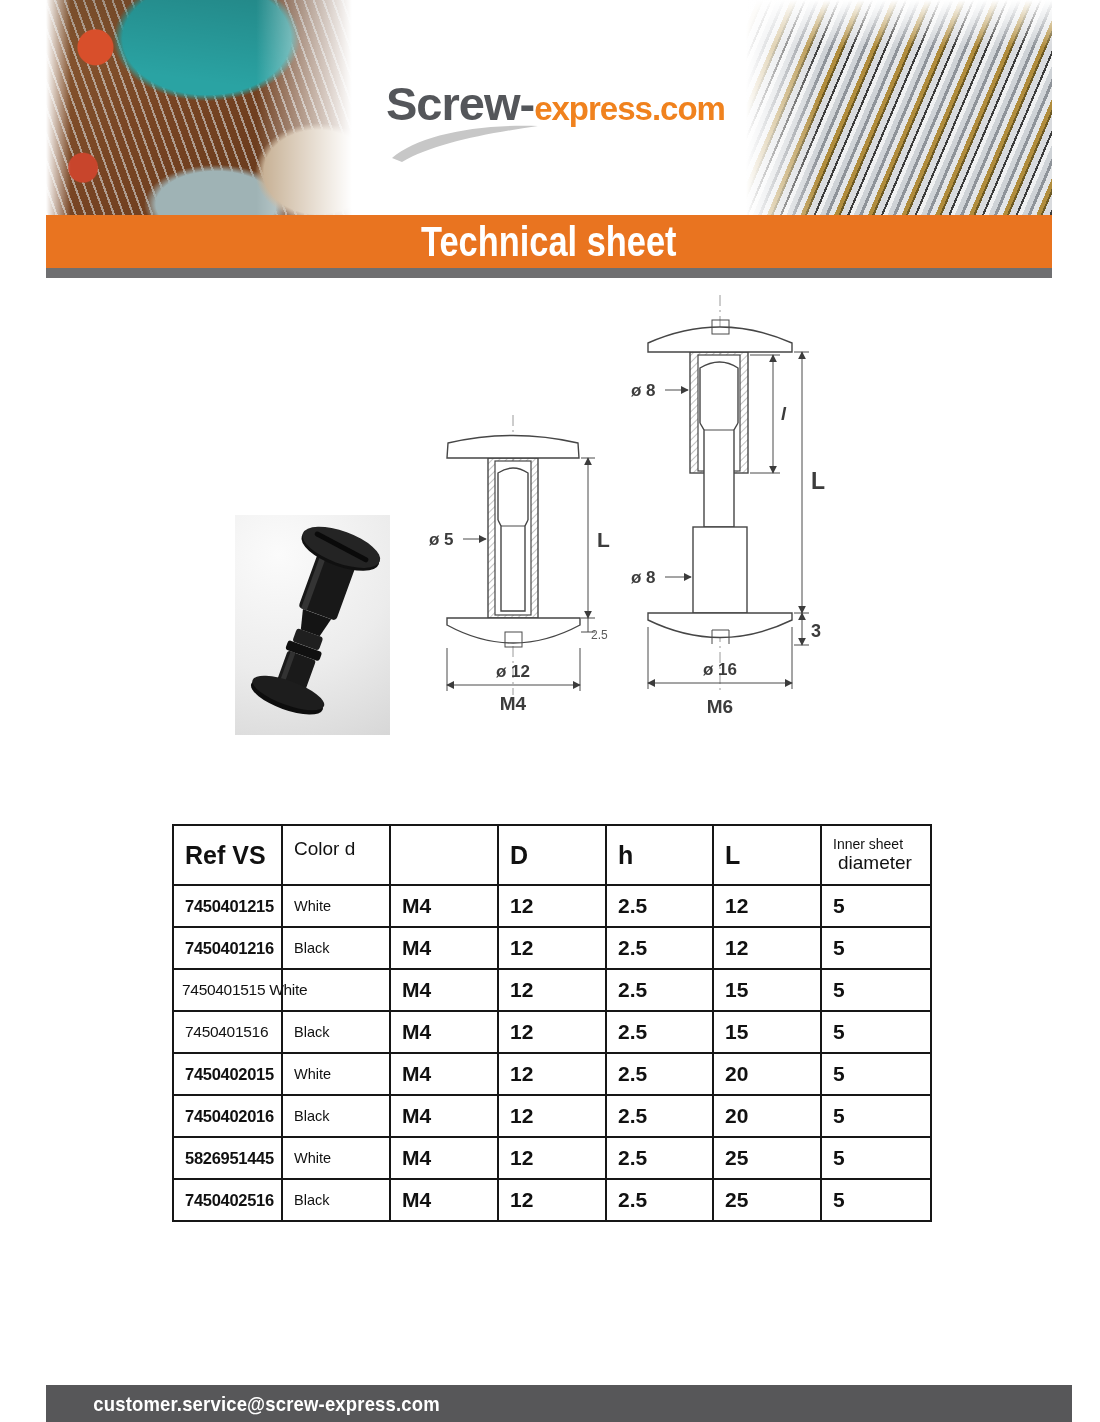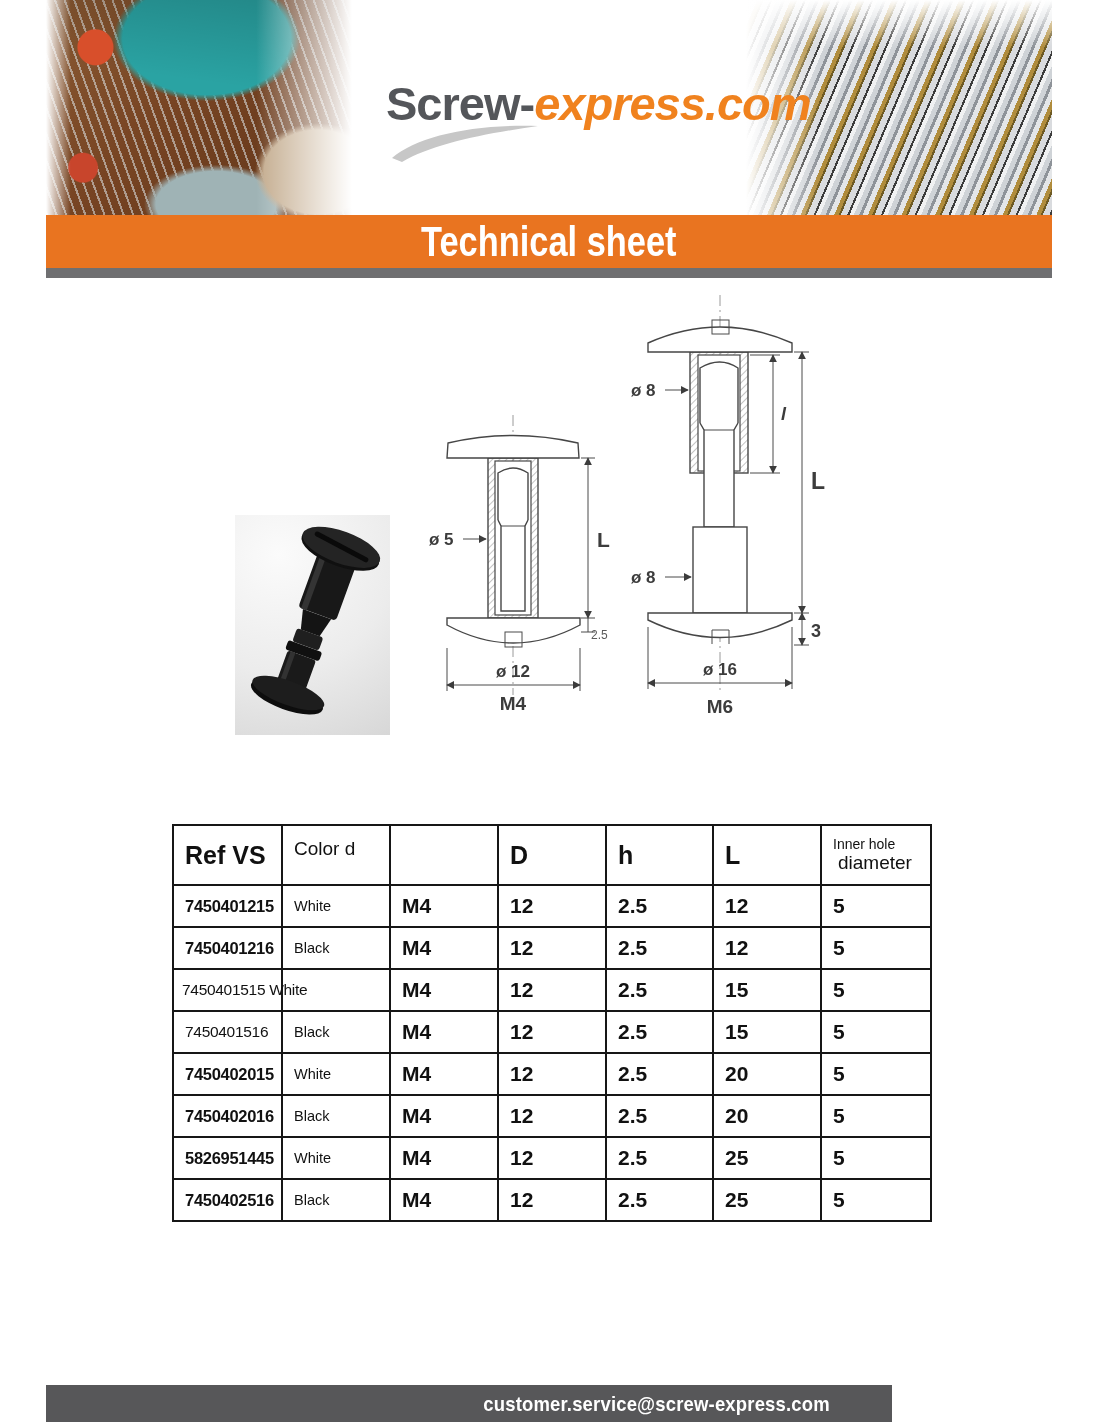--- a/index.html
+++ b/index.html
@@ -32,21 +32,21 @@
       repeating-linear-gradient(113deg,
         #cfd3d7 0 5px, #8e9399 5px 8px, #e4e6e8 8px 13px,
         #b08c3c 13px 17px, #6e5a23 17px 19px, #d9dbde 19px 25px,
         #3c3c3c 25px 27px, #f0f1f2 27px 31px),
       #e8e8e6;
   }
 
   
   .logo{left:386px;top:76px;white-space:nowrap;letter-spacing:-1px;}
   .logo .p1{font-size:47px;font-weight:bold;color:#54565a;margin-top:23px;}
-  .logo .p2{font-size:47px;font-weight:bold;font-style:italic;color:#f0821e;}
+  .logo .p2{font-size:33px;font-weight:bold;color:#f0821e;}
   .swoosh{left:388px;top:118px;}
 
   
   .banner{
     left:46px;top:215px;width:1006px;height:53px;display:flex;
     align-items:center;justify-content:center;
   }
   .banner-title{
     color:#ffffff;font-size:43px;font-weight:bold;line-height:1;
     transform:scaleX(.8);letter-spacing:0;
@@ -84,22 +84,22 @@
   .h-big{font-size:25px;font-weight:bold;}
   .h-inner1{font-size:14px;font-weight:normal;display:block;line-height:1.15;}
   .h-inner2{font-size:19px;font-weight:normal;display:block;line-height:1.15;padding-left:5px;}
   .c-ref{font-size:16.5px;font-weight:bold;letter-spacing:-.3px;}
   .c-ref-reg{font-size:15.5px;font-weight:normal;letter-spacing:-.3px;}
   .c-color{font-size:14.5px;}
   .c-val{font-size:21px;font-weight:bold;}
 
   
   .footer{
-    left:46px;top:1385px;width:846px;height:37px;display:flex;
-    align-items:center;justify-content:flex-end;padding-right:0;box-sizing:border-box;
+    left:46px;top:1385px;width:1026px;height:37px;display:flex;
+    align-items:center;padding-right:0;box-sizing:border-box;
   }
   .footer-text{
     color:#ffffff;font-size:21px;font-weight:bold;margin-right:62px;
     transform:scaleX(.88);transform-origin:right center;letter-spacing:.2px;
   }
 </style>
 </head>
 <body>
 
 <div class="abs photo-left"></div>
@@ -243,21 +243,21 @@
   </colgroup>
   <tbody>
       <tr class="hdr">
     <th><span class="h-ref">Ref VS</span></th>
     <th><span class="h-color" style="vertical-align:14px;">Color d</span></th>
     <th><span class="h-color"></span></th>
     <th><span class="h-big">D</span></th>
     <th><span class="h-big">h</span></th>
     <th><span class="h-big">L</span></th>
     <th>
-      <span class="h-inner1">Inner hole</span>
+      <span class="h-inner1">Inner sheet</span>
       <span class="h-inner2">diameter</span>
     </th>
   </tr>
   <tr class="row">
     <td><span class="c-ref">7450401215</span></td>
     <td><span class="c-color">White</span></td>
     <td><span class="c-val">M4</span></td>
     <td><span class="c-val">12</span></td>
     <td><span class="c-val">2.5</span></td>
     <td><span class="c-val">12</span></td>

